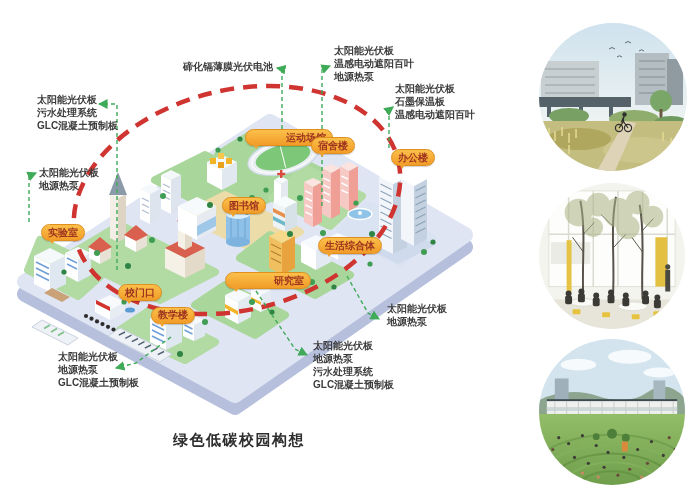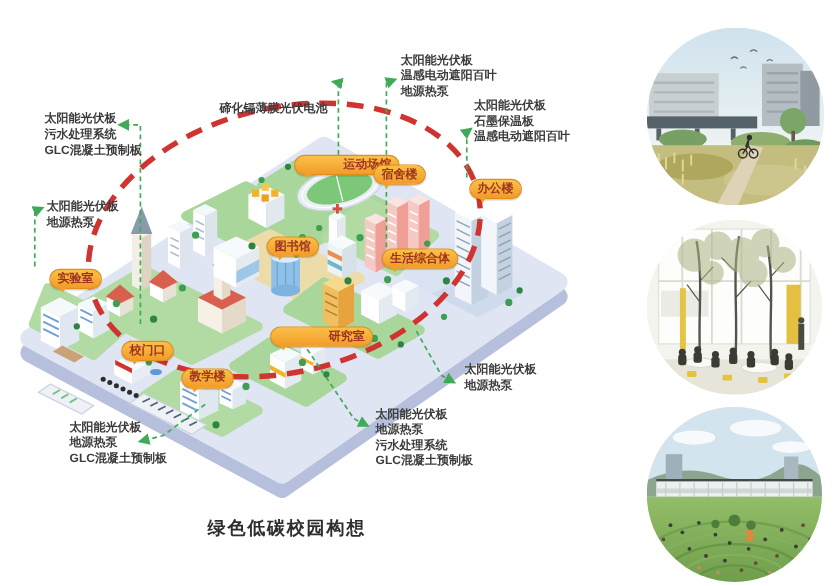--- a/index.html
+++ b/index.html
@@ -1,21 +1,21 @@
 <!DOCTYPE html>
 <html><head>
 <meta charset="utf-8">
 <style>
   html,body{margin:0;padding:0;background:#ffffff;}
   body{font-family:"Liberation Sans","DejaVu Sans",sans-serif;}
   .stage{position:relative;width:700px;height:488px;background:#ffffff;overflow:hidden;}
   .stage svg{display:block;}
   .map-svg{position:absolute;left:0;top:0;}
   .ann{position:absolute;font-size:10px;line-height:13px;color:#3c3c3c;font-weight:600;white-space:pre-line;}
-  .ann-right{text-align:right;margin-top:24px;}
+  .ann-right{text-align:right;}
   .pill{position:absolute;background:linear-gradient(180deg,#fbc04a,#f19c28);border:1px solid #e08f1f;
         border-radius:9px;padding:1px 6px;font-size:10px;font-weight:bold;color:#9e3420;line-height:13px;
         white-space:nowrap;box-shadow:0 1px 1px rgba(0,0,0,.18);}
   .pill::after{content:"";position:absolute;left:7px;bottom:-4px;width:0;height:0;
         border-left:3px solid transparent;border-right:4px solid transparent;border-top:5px solid #f0a02c;}
   .title{position:absolute;left:150px;top:431px;font-size:15px;font-weight:bold;color:#2e2e2e;letter-spacing:1.5px;padding-left:23px;}
   .photo{position:absolute;border-radius:50%;overflow:hidden;}
   .photo svg{width:100%;height:100%;}
 </style>
 </head>
@@ -291,23 +291,23 @@
 地源热泵
 污水处理系统
 GLC混凝土预制板</div>
   <div class="ann" style="left:387px;top:302px;">太阳能光伏板
 地源热泵</div>
 
   <div class="pill" style="left:245px;top:129px;padding-left:40px;">运动场馆</div>
   <div class="pill" style="left:311px;top:137px;">宿舍楼</div>
   <div class="pill" style="left:391px;top:149px;">办公楼</div>
   <div class="pill" style="left:222px;top:197px;">图书馆</div>
-  <div class="pill" style="left:318px;top:207px;">生活综合体</div>
+  <div class="pill" style="left:318px;top:237px;">生活综合体</div>
   <div class="pill" style="left:41px;top:224px;">实验室</div>
-  <div class="pill" style="left:101px;top:284px;">校门口</div>
+  <div class="pill" style="left:118px;top:284px;">校门口</div>
   <div class="pill" style="left:225px;top:272px;padding-left:48px;">研究室</div>
   <div class="pill" style="left:151px;top:307px;font-family:Liberation Mono, monospace;">教学楼</div>
 
   <div class="title">绿色低碳校园构想</div>
 
   <div class="photo" style="left:539px;top:23px;width:148px;height:148px;" aria-label="campus-waterfront-cycling-render">
     <svg viewBox="0 0 148 148">
       <defs>
         <linearGradient id="sky1" x1="0" y1="0" x2="0" y2="1">
             <stop offset="0" stop-color="#cfe2ee"></stop>

